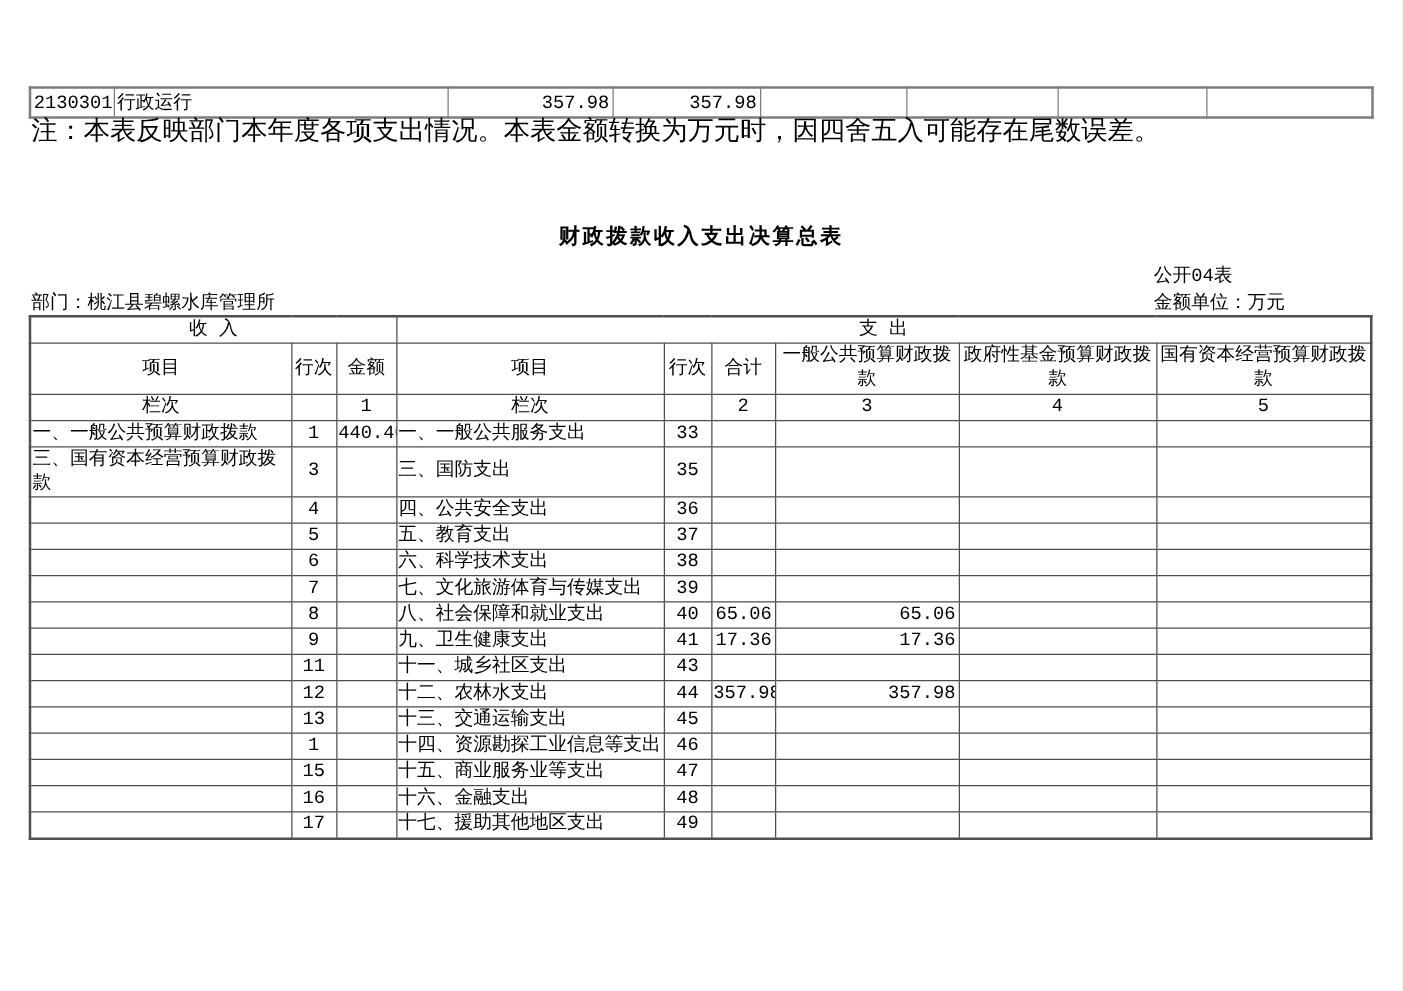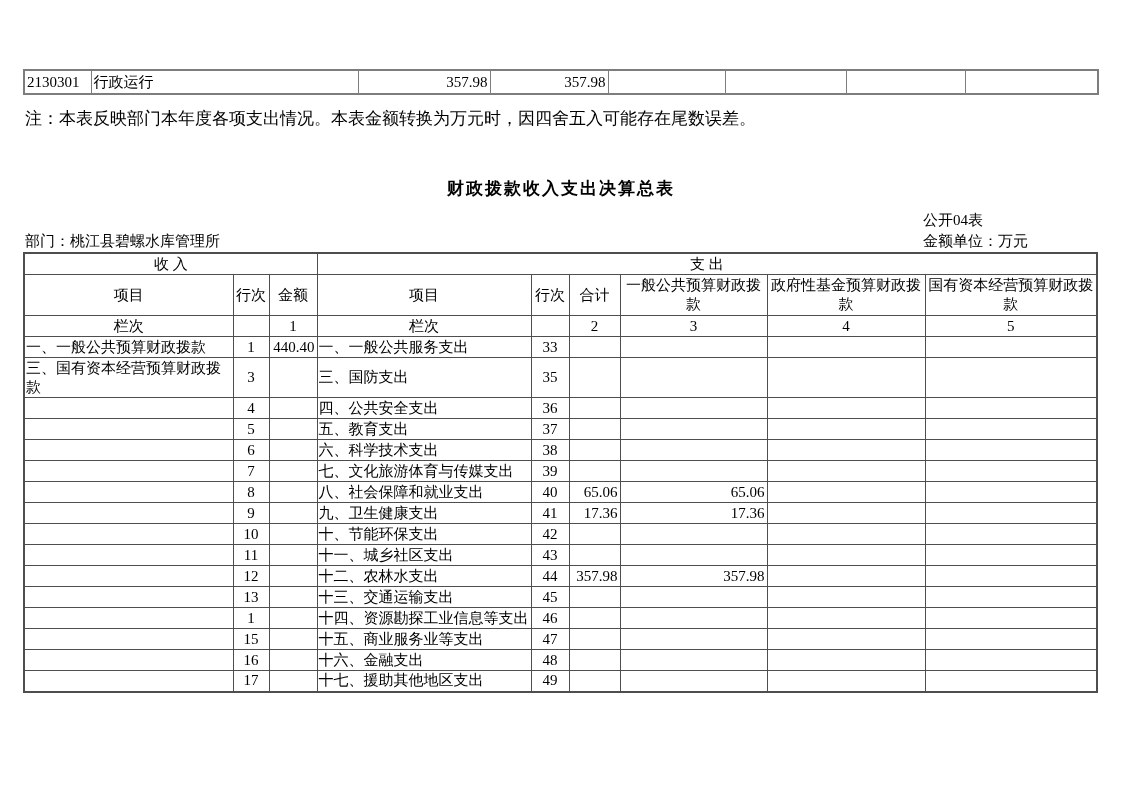--- a/index.html
+++ b/index.html
@@ -4,36 +4,36 @@
 <style>
   :root{
     --border-main:#4e4e4e;
     --border-prev:#7d7d7d;
     --text:#000000;
     --bg:#ffffff;
   }
   html,body{margin:0;padding:0;background:#e8e8e8;}
   .page{
     position:relative;width:1122px;height:793px;background:var(--bg);
-    font-family:Liberation Serif, serif;color:var(--text);
+    font-family:Liberation Mono, monospace;color:var(--text);
     overflow:hidden;margin:0 auto;
   }
   table{border-collapse:collapse;table-layout:fixed;}
   td{overflow:hidden;}
 
   
   .prev-table{position:absolute;left:23px;top:69px;width:1074px;border:2px solid var(--border-prev);}
   .prev-table td{
     border:1px solid var(--border-prev);height:22px;font-size:15px;
     padding:0 2px;white-space:nowrap;line-height:1;
   }
   .prev-table .cell-num{text-align:right;}
 
   
-  .note{position:absolute;left:25px;top:94px;font-size:17px;line-height:1.2;margin-top:15px;}
+  .note{position:absolute;left:25px;top:94px;font-size:21px;line-height:1.2;}
 
   
   .title{
     position:absolute;left:0;top:177px;width:100%;text-align:center;
     font-size:17px;font-weight:bold;letter-spacing:2px;
   }
   .form-code{position:absolute;left:923px;top:211px;font-size:15px;}
   .dept{position:absolute;left:25px;top:232px;font-size:15px;}
   .unit{position:absolute;left:923px;top:232px;font-size:15px;}
 
@@ -214,31 +214,20 @@
           <td class="cell-num"></td>
           <td class="cell-item">九、卫生健康支出</td>
           <td class="cell-center">41</td>
           <td class="cell-num">17.36</td>
           <td class="cell-num">17.36</td>
           <td class="cell-num"></td>
           <td class="cell-num"></td>
         </tr>
         <tr>
           <td class="cell-item"></td>
-          <td class="cell-center">10</td>
-          <td class="cell-num"></td>
-          <td class="cell-item">十、节能环保支出</td>
-          <td class="cell-center">42</td>
-          <td class="cell-num"></td>
-          <td class="cell-num"></td>
-          <td class="cell-num"></td>
-          <td class="cell-num"></td>
-        </tr>
-        <tr>
-          <td class="cell-item"></td>
           <td class="cell-center">11</td>
           <td class="cell-num"></td>
           <td class="cell-item">十一、城乡社区支出</td>
           <td class="cell-center">43</td>
           <td class="cell-num"></td>
           <td class="cell-num"></td>
           <td class="cell-num"></td>
           <td class="cell-num"></td>
         </tr>
         <tr>

